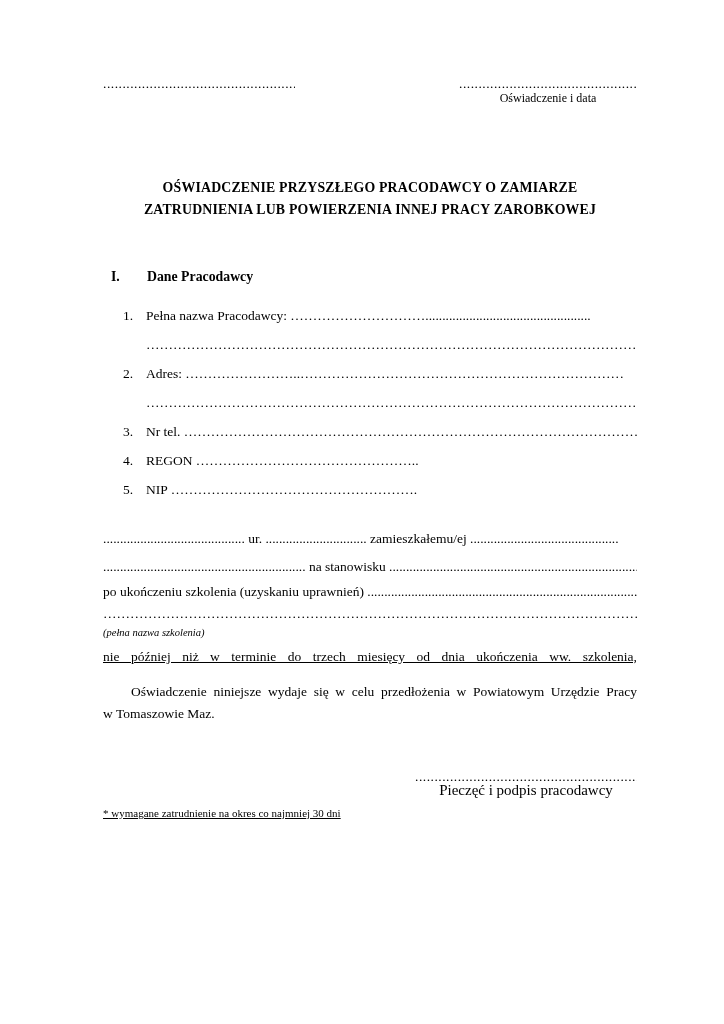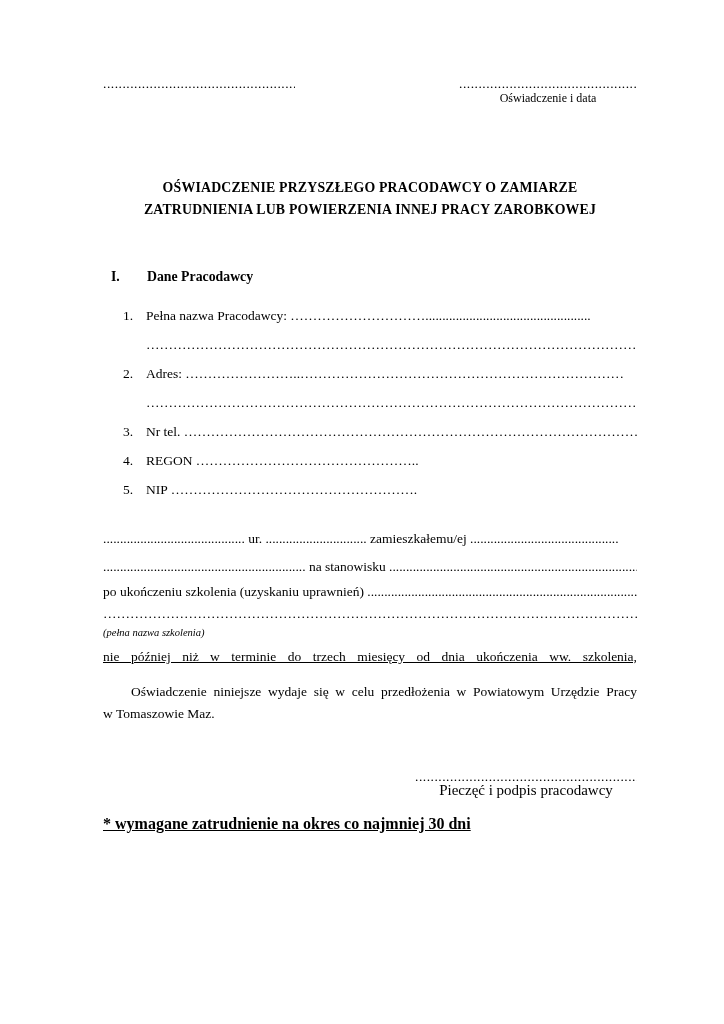--- a/index.html
+++ b/index.html
@@ -44,21 +44,21 @@
   .dl1{text-align:justify;text-align-last:justify;text-decoration:underline;line-height:21px;}
   .dl2{text-decoration:underline;line-height:21px;}
   
   .purpose1{margin-top:14px;text-align:justify;text-align-last:justify;line-height:22px;margin-left:28px;}
   .purpose2{line-height:22px;}
   
   .sig-area{margin-top:46px;display:flex;justify-content:flex-end;}
   .sig-block{width:222px;text-align:center;}
   .sig-cap{font-size:15px;line-height:15px;}
   
-  .footnote{margin-top:18px;font-weight:bold;font-size:16px;text-decoration:underline;line-height:15px;}
+  .footnote{margin-top:8px;font-weight:normal;font-size:11px;text-decoration:underline;line-height:15px;}
 </style>
 </head>
 <body>
 
 <div class="page">
 
   <div class="hdr">
     <div class="hblock left">
       <div class="dotline clip">..................................................</div>
     </div>

